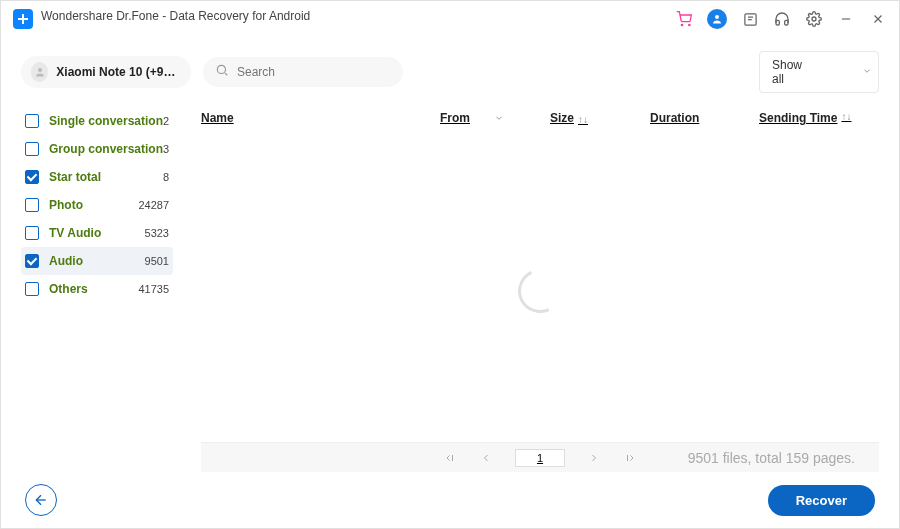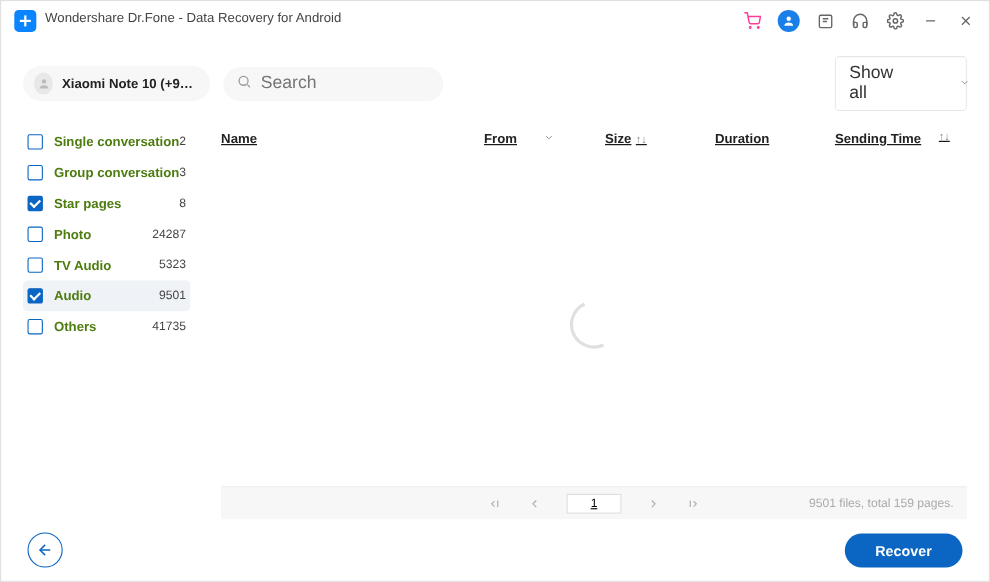--- a/index.html
+++ b/index.html
@@ -108,34 +108,34 @@
       gap: 8px;
       padding: 6px 12px;
       border-radius: 16px;
       background: #f7f7f7;
       width: 200px;
     }
     .search-bar input {
       border: none;
       background: transparent;
       outline: none;
-      font-size: 16px;
+      font-size: 12px;
       color: #4d7c0f;
       flex: 1;
     }
     .filter-dropdown {
       margin-left: auto;
       display: flex;
       align-items: center;
       gap: 60px;
       padding: 6px 12px;
       border: 1px solid #e8e8e8;
       border-radius: 4px;
       cursor: pointer;
-      font-size: 16px;
+      font-size: 12px;
       color: #333;
       width: 120px;
       justify-content: space-between;
     }
     .content-row {
       display: flex;
       flex: 1;
       min-height: 0;
     }
     .sidebar {
@@ -198,21 +198,21 @@
       align-items: center;
       padding: 4px 0 14px 0;
       font-size: 12px;
       font-weight: 600;
       color: #222;
     }
     .col-name { flex: 1.2; }
     .col-from { width: 110px; display: flex; align-items: flex-end; gap: 24px;}
     .col-size { width: 100px; display: flex; align-items: flex-end; gap: 4px;}
     .col-duration { width: 109px; }
-    .col-sending { width: 120px; display: flex; gap: 16px;}
+    .col-sending { width: 120px; display: flex; gap: 4px;}
     .sort-icon {
       font-size: 10px;
       color: #888;
     }
     .loading-area {
       flex: 1;
       display: flex;
       align-items: center;
       justify-content: center;
     }
@@ -247,22 +247,22 @@
     .page-input {
       width: 50px;
       height: 18px;
       border: 1px solid #ddd;
       background: #fff;
       text-align: center;
       font-size: 11px;
     }
     .page-status {
       position: absolute;
-      right: 12px;
-      font-size: 11px;
+      right: 24px;
+      font-size: 14px;
       color: #aaa;
       padding-left: 44px;
     }
     .footer {
       display: flex;
       align-items: center;
       justify-content: space-between;
       padding: 10px 24px;
       height: 56px;
     }
@@ -382,21 +382,21 @@
           <span class="sidebar-label">Single conversation</span>
           <span class="sidebar-count">2</span>
         </div>
         <div class="sidebar-item">
           <span class="checkbox"></span>
           <span class="sidebar-label">Group conversation</span>
           <span class="sidebar-count">3</span>
         </div>
         <div class="sidebar-item">
           <span class="checkbox checked"></span>
-          <span class="sidebar-label">Star pages</span>
+          <span class="sidebar-label">Star total</span>
           <span class="sidebar-count">8</span>
         </div>
         <div class="sidebar-item">
           <span class="checkbox"></span>
           <span class="sidebar-label">Photo</span>
           <span class="sidebar-count">24287</span>
         </div>
         <div class="sidebar-item">
           <span class="checkbox"></span>
           <span class="sidebar-label">TV Audio</span>

